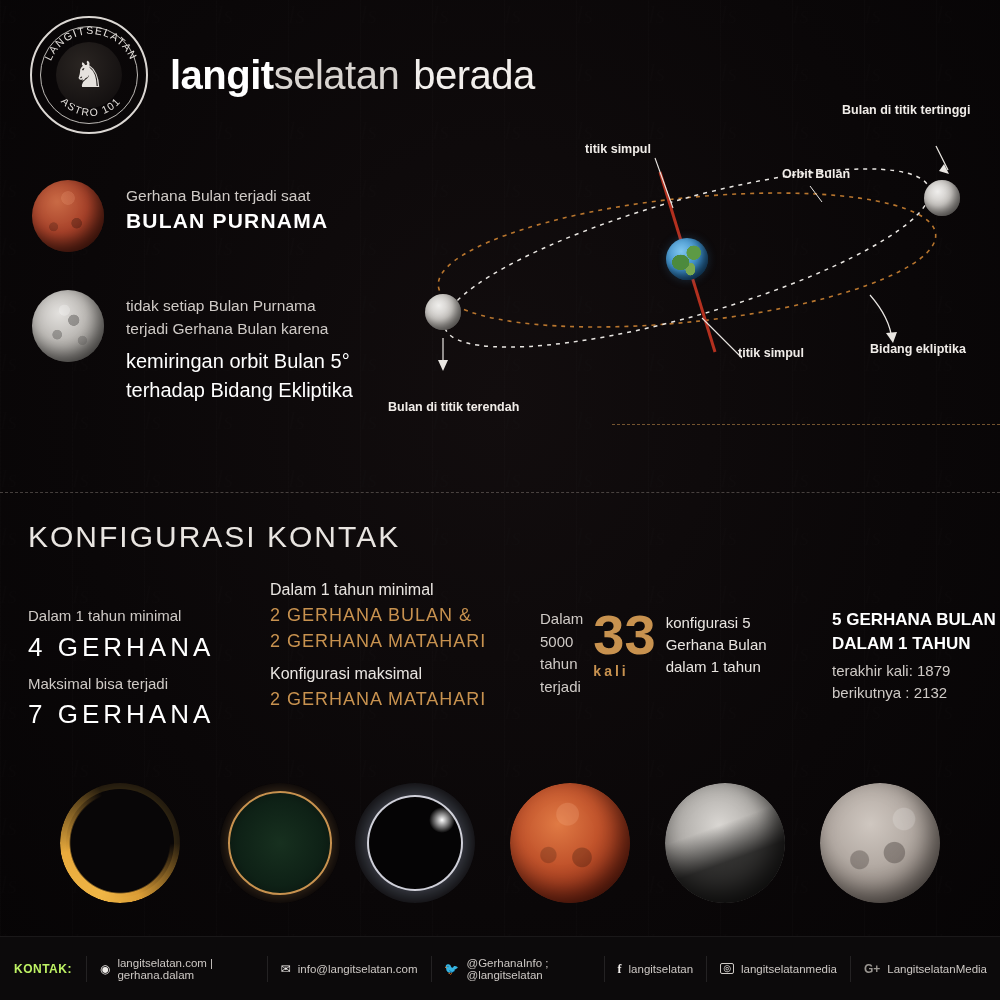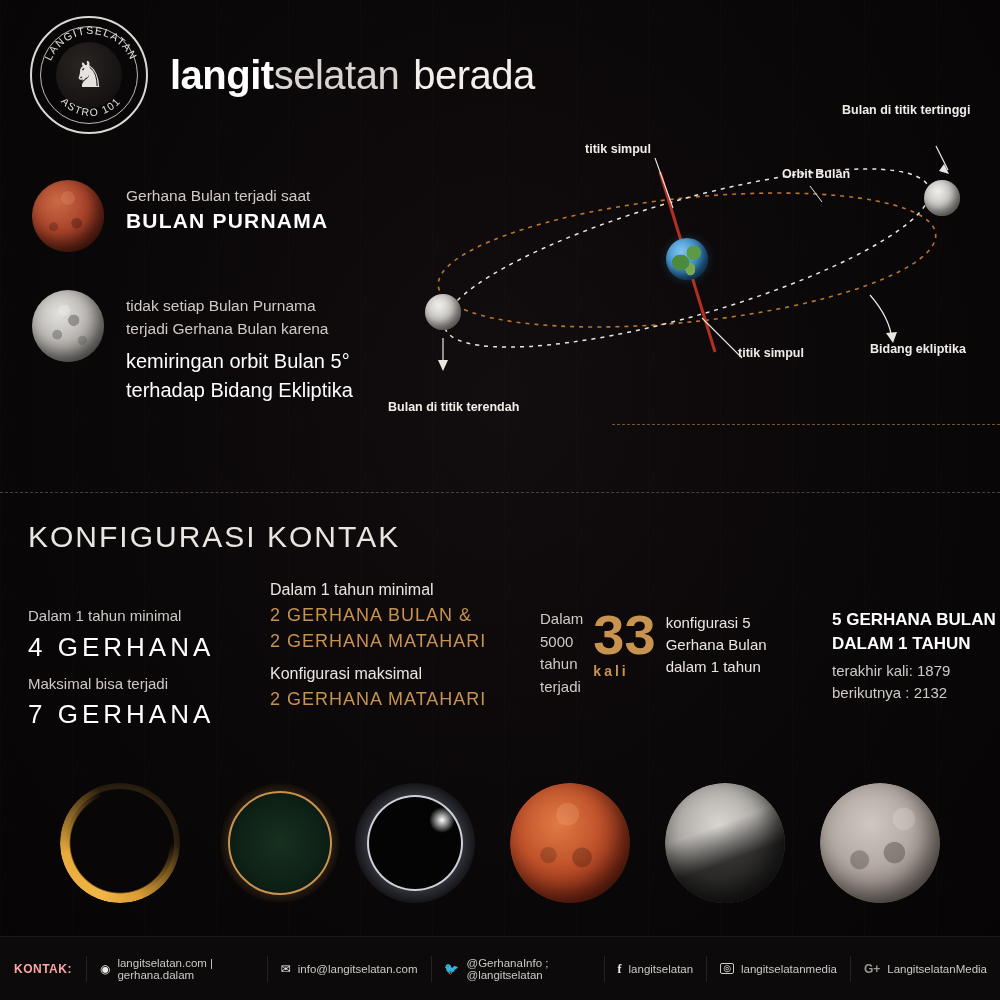--- a/index.html
+++ b/index.html
@@ -246,21 +246,21 @@
   }
 
   
   .footer {
     position: absolute; left: 0; bottom: 0; width: 1000px; height: 64px;
     background: #0c0a0b;
     border-top: 1px solid rgba(255,255,255,0.06);
     display: flex; align-items: center;
   }
   .footer .kontak {
-    font-size: 12px; font-weight: bold; color: #fca5a5; letter-spacing: 0.5px;
+    font-size: 12px; font-weight: bold; color: #bef264; letter-spacing: 0.5px;
     padding: 0 14px 0 14px;
     text-align: center;
   }
   .fitem {
     display: flex; align-items: center; gap: 7px;
     font-size: 11.5px; color: #cdc8c4;
     padding: 0 13px;
     border-left: 1px solid rgba(255,255,255,0.10);
     height: 26px;
   }

